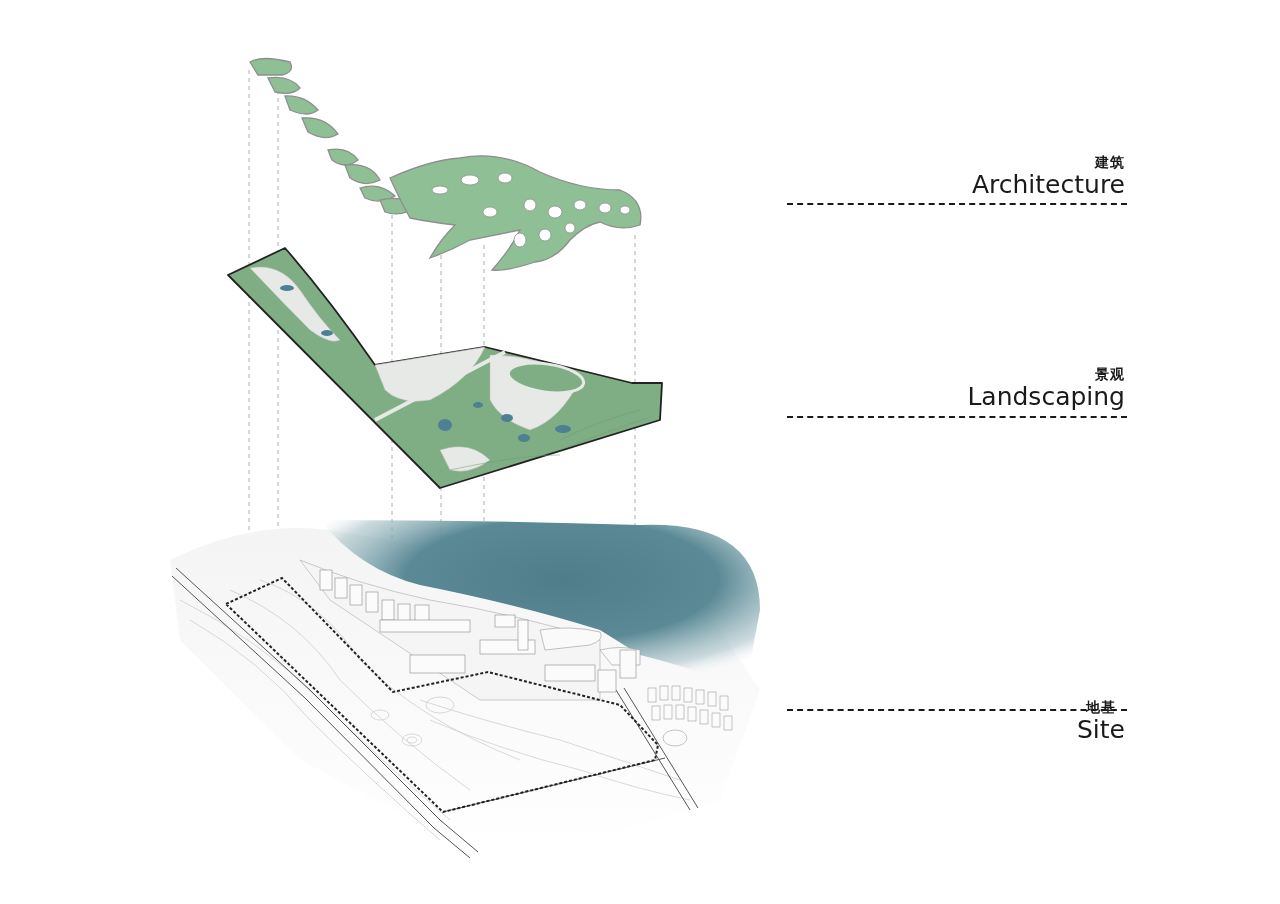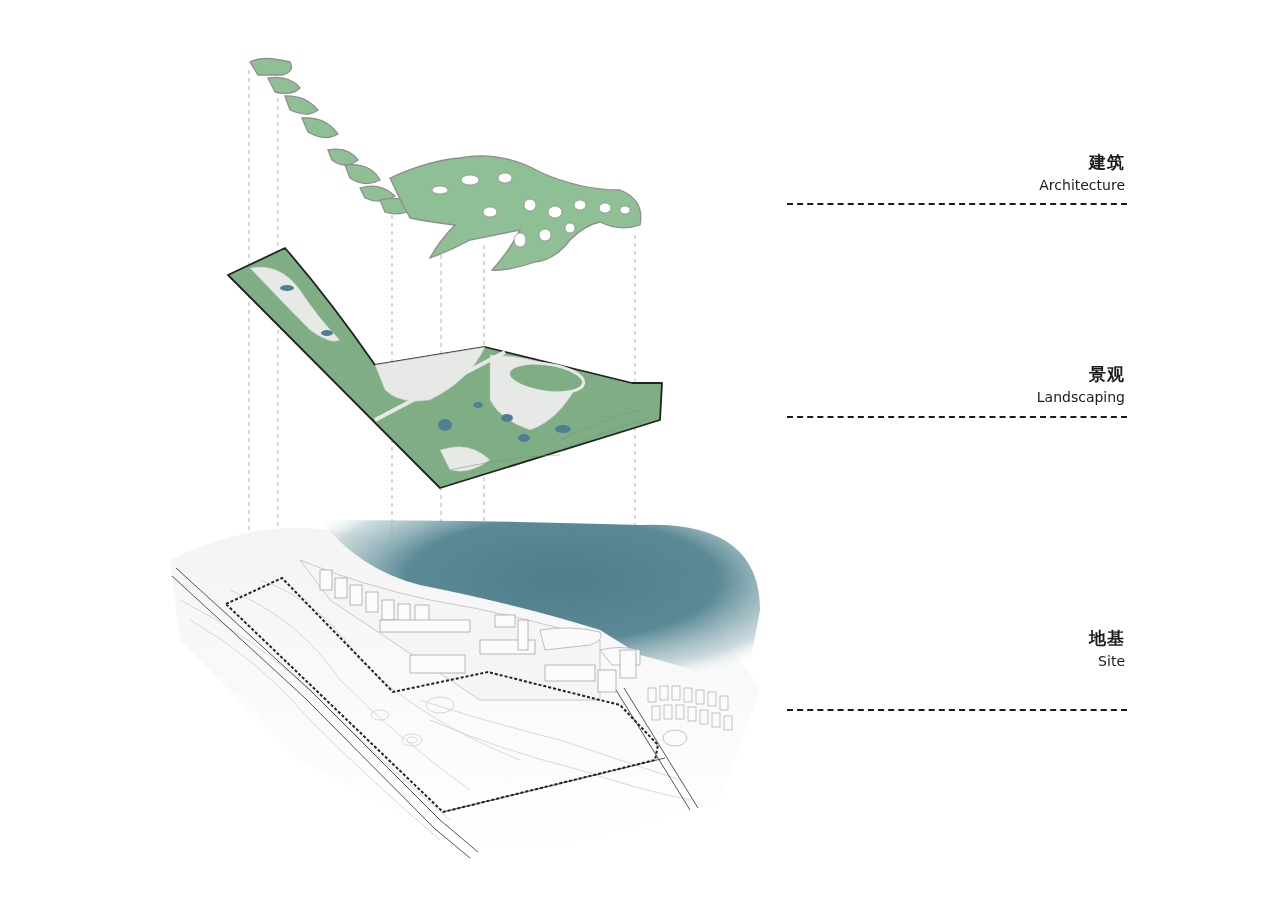--- a/index.html
+++ b/index.html
@@ -1,21 +1,21 @@
 <!DOCTYPE html>
 <html><head>
 <meta charset="utf-8">
 <style>
   html, body { margin: 0; padding: 0; background: #ffffff; }
   body { width: 1280px; height: 904px; position: relative; overflow: hidden;
          font-family: "DejaVu Sans", sans-serif; }
   .canvas { position: absolute; left: 0; top: 0; width: 1280px; height: 904px; }
   .label-block { position: absolute; right: 155px; text-align: right; color: #1a1a1a; }
-  .label-cn { font-family: Liberation Sans, sans-serif; font-weight: bold; font-size: 17px; line-height: 22px; letter-spacing: 1px; }
-  .label-en { font-family: "DejaVu Sans", sans-serif; font-size: 14px; line-height: 22px; font-weight: 500; }
+  .label-cn { font-family: Liberation Mono, monospace; font-weight: bold; font-size: 14px; line-height: 22px; letter-spacing: 1px; }
+  .label-en { font-family: "DejaVu Sans", sans-serif; font-size: 25px; line-height: 22px; font-weight: 500; }
   .label-line { position: absolute; left: 787px; width: 340px; height: 0; border-top: 2px dashed #1a1a1a; }
 </style>
 </head>
 <body>
 
 <svg class="canvas" width="1280" height="904" viewBox="0 0 1280 904" xmlns="http://www.w3.org/2000/svg">
   <defs>
     <radialGradient id="waterGrad" cx="0.55" cy="0.35" r="0.65">
       <stop offset="0" stop-color="#4f7d8a"></stop>
       <stop offset="0.55" stop-color="#5b8a96"></stop>
@@ -171,17 +171,17 @@
   <div class="label-en">Architecture</div>
 </div>
 <div class="label-line" style="top:203px;"></div>
 
 <div class="label-block" style="top:364px;">
   <div class="label-cn">景观</div>
   <div class="label-en">Landscaping</div>
 </div>
 <div class="label-line" style="top:416px;"></div>
 
-<div class="label-block" style="top:628px;">
+<div class="label-block" style="top:697px;text-align:center;">
   <div class="label-cn">地基</div>
   <div class="label-en">Site</div>
 </div>
 <div class="label-line" style="top:709px;"></div>
 
 </body></html>

